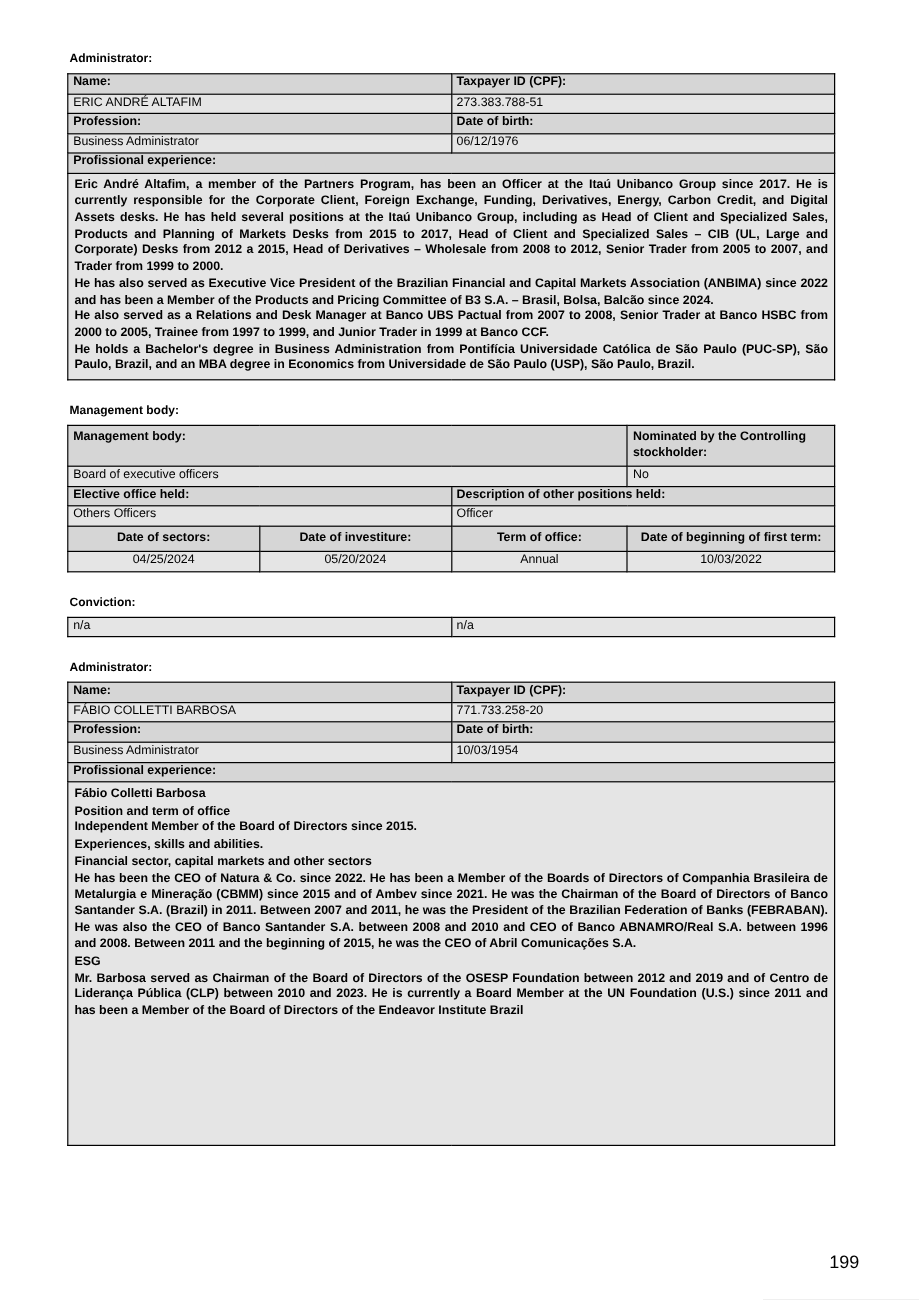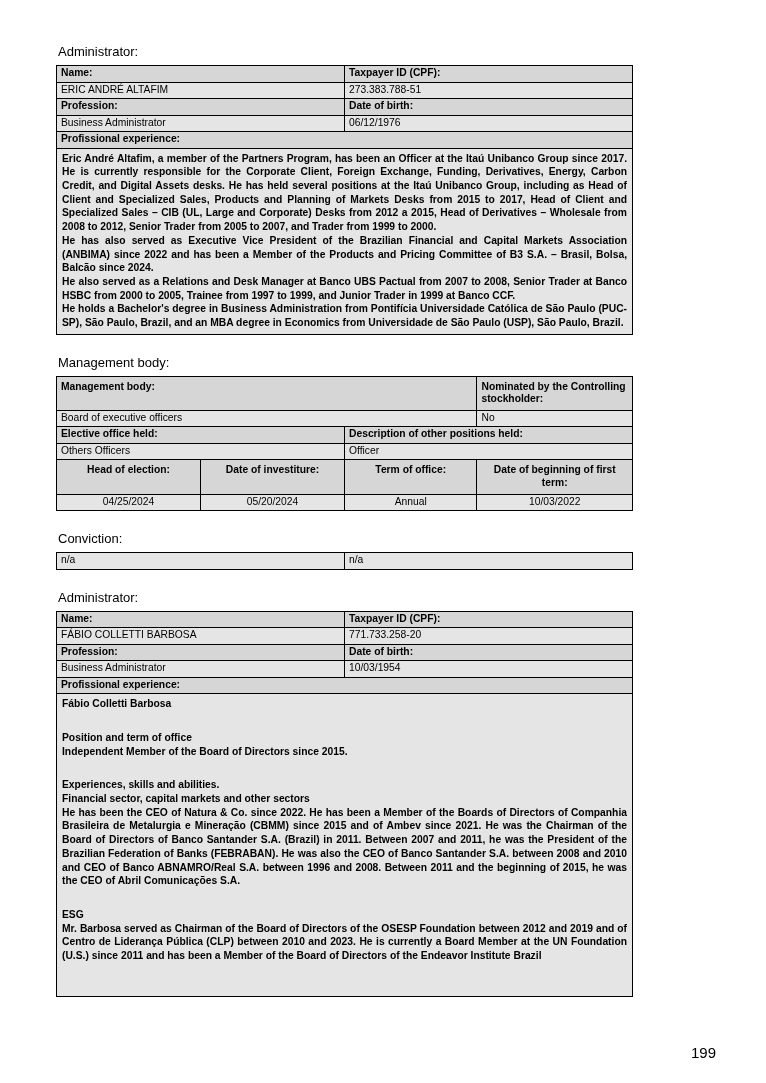--- a/index.html
+++ b/index.html
@@ -13,28 +13,28 @@
   }
   .page {
     width: 766px;
     min-height: 1083px;
     background: #ffffff;
     box-sizing: border-box;
     padding: 44px 50px 20px 56px;
     position: relative;
   }
   .section-label {
-    font-size: 13px;
-    font-weight: normal;
+    font-size: 10px;
+    font-weight: bold;
     color: #000;
     margin: 0 0 6px 2px;
   }
   .spacer-md { height: 20px; }
   table.doc {
-    width: 577px;
+    width: 640px;
     border-collapse: collapse;
     table-layout: fixed;
     margin-bottom: 0;
   }
   table.doc td {
     border: 1px solid #000;
     padding: 1px 4px 2px 4px;
     font-size: 10.3px;
     line-height: 1.22;
     vertical-align: top;
@@ -52,21 +52,21 @@
     text-align: justify;
     font-size: 10.3px;
     line-height: 1.33;
     color: #000;
     font-weight: bold;
   }
   .para p {
     margin: 0;
   }
   .para p.gap {
-    margin-top: 20px;
+    margin-top: 1px;
   }
   .bodycell {
     padding-top: 3px !important;
     padding-bottom: 4px !important;
     padding-left: 5px !important;
     padding-right: 5px !important;
   }
   .pagenum {
     position: absolute;
     right: 50px;
@@ -142,21 +142,21 @@
       </tr>
       <tr>
         <td class="hdr" colspan="2">Elective office held:</td>
         <td class="hdr" colspan="2">Description of other positions held:</td>
       </tr>
       <tr>
         <td class="val" colspan="2">Others Officers</td>
         <td class="val" colspan="2">Officer</td>
       </tr>
       <tr>
-        <td class="hdr center" style="padding-top:4px;padding-bottom:4px;">Head of election:</td>
+        <td class="hdr center" style="padding-top:4px;padding-bottom:4px;">Date of sectors:</td>
         <td class="hdr center" style="padding-top:4px;padding-bottom:4px;">Date of investiture:</td>
         <td class="hdr center" style="padding-top:4px;padding-bottom:4px;">Term of office:</td>
         <td class="hdr center" style="padding-top:4px;padding-bottom:4px;">Date of beginning of first term:</td>
       </tr>
       <tr>
         <td class="val center">04/25/2024</td>
         <td class="val center">05/20/2024</td>
         <td class="val center">Annual</td>
         <td class="val center">10/03/2022</td>
       </tr>

